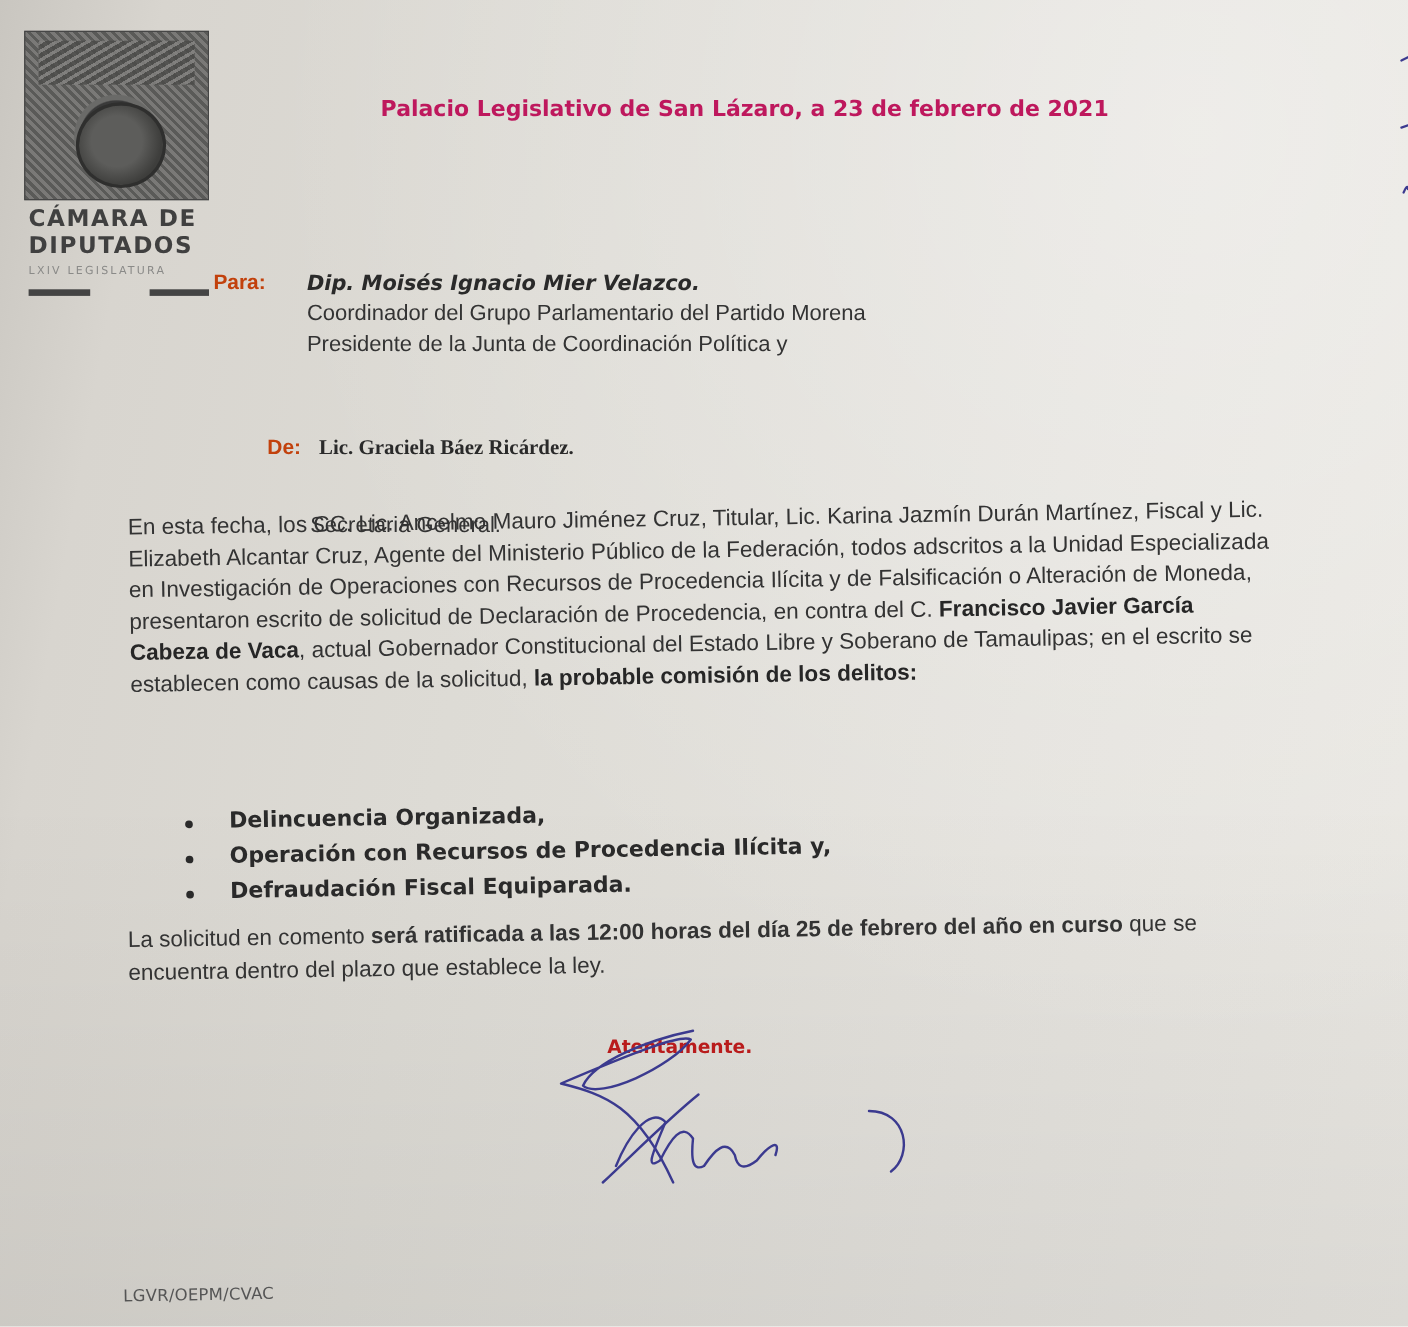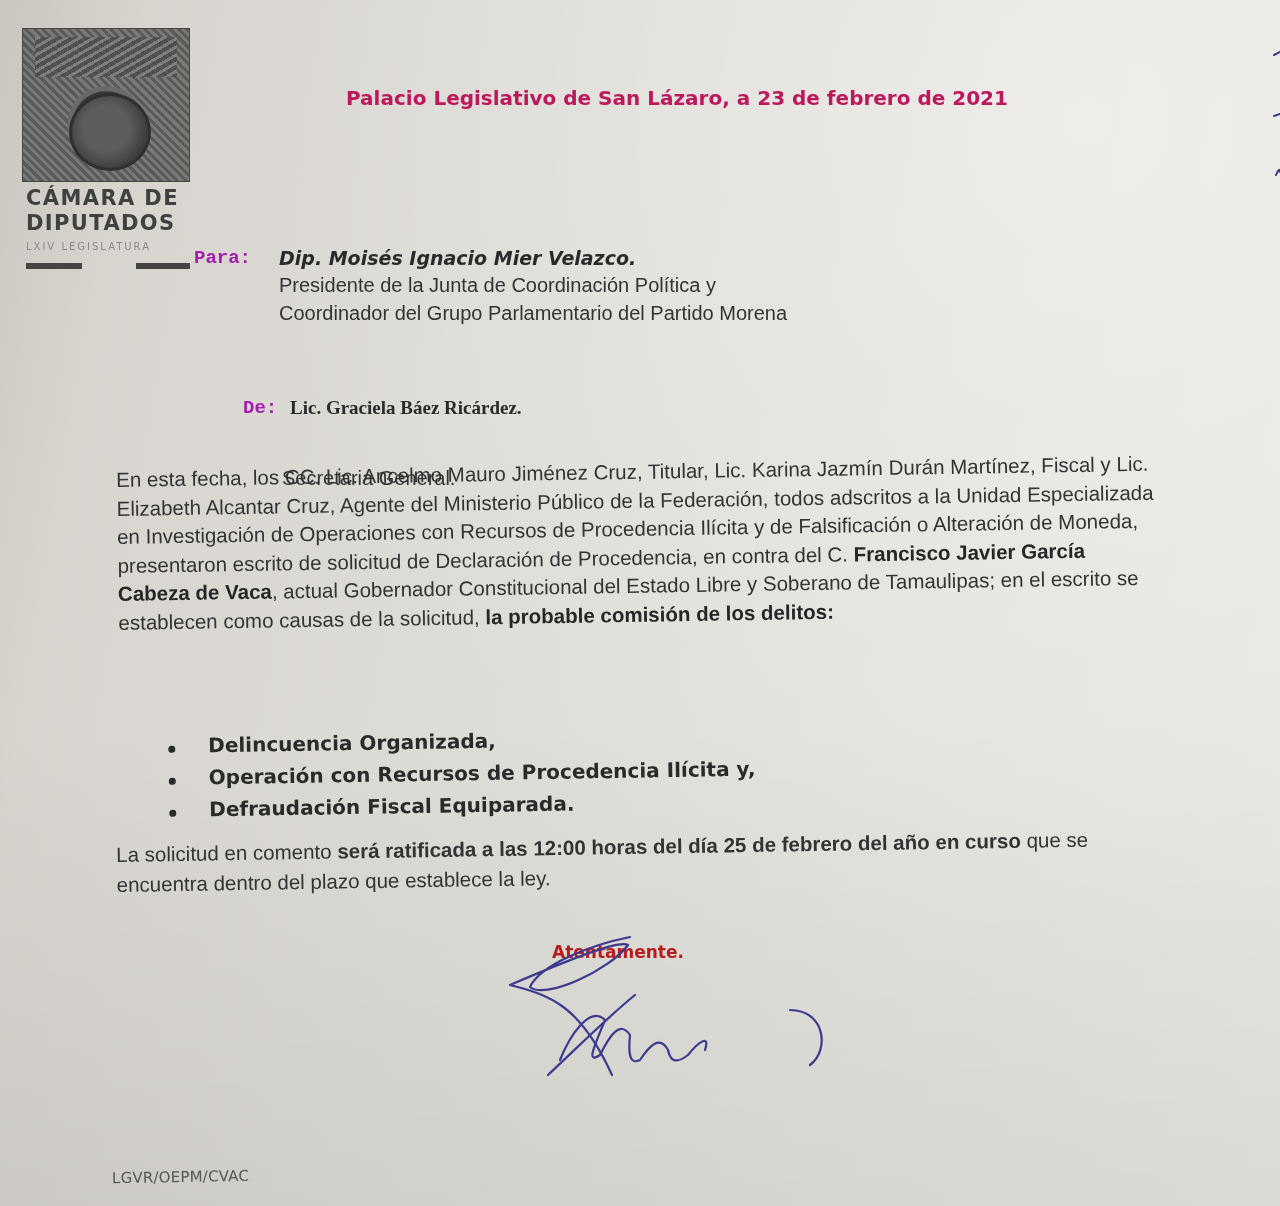--- a/index.html
+++ b/index.html
@@ -66,22 +66,22 @@
 
     .date-line {
       left: 346px; top: 86px;
       font-family: "DejaVu Sans", sans-serif;
       font-size: 20px;
       font-weight: bold;
       color: #be185d;
     }
 
     .label {
-      font-family: Liberation Mono, monospace;
-      font-weight: bold; font-size: 19px; color: #a21caf;
+      font-family: Liberation Sans, sans-serif;
+      font-weight: bold; font-size: 19px; color: #c2410c;
     }
     .name {
       font-family: "DejaVu Sans", sans-serif;
       font-weight: bold; font-size: 19px; color: #2a2a2a;
     }
     .role {
       font-family: "Liberation Sans", sans-serif;
       font-size: 20px; color: #333; line-height: 28px;
     }
 
@@ -152,22 +152,22 @@
 </div>
 <div class="abs logo-sub">LXIV LEGISLATURA</div>
 <div class="abs logo-bar" style="left:26px; width:56px;"></div>
 <div class="abs logo-bar" style="left:136px; width:54px;"></div>
 
 <div class="abs date-line">Palacio Legislativo de San Lázaro, a 23 de febrero de 2021</div>
 
 <div class="abs label" style="left:194px; top:247px;">Para:</div>
 <div class="abs name" style="left:279px; top:247px;font-style:italic;">Dip. Moisés Ignacio Mier Velazco.</div>
 <div class="abs role" style="left:279px; top:271px;">
+  <div>Coordinador del Grupo Parlamentario del Partido Morena</div>
   <div>Presidente de la Junta de Coordinación Política y</div>
-  <div>Coordinador del Grupo Parlamentario del Partido Morena</div>
 </div>
 
 <div class="abs label" style="left:199px; top:397px;margin-left:44px;">De:</div>
 <div class="abs name" style="left:290px; top:397px;font-family:Liberation Serif, serif;">Lic. Graciela Báez Ricárdez.</div>
 <div class="abs role" style="left:282px; top:424px;margin-top:40px;">Secretaria General.</div>
 
 <div class="abs body-text"><span>En esta fecha, los CC. Lic. Ancelmo Mauro Jiménez Cruz, Titular, Lic. Karina Jazmín Durán Martínez,  Fiscal y Lic. Elizabeth Alcantar Cruz, Agente del Ministerio Público de la Federación, todos adscritos a  la Unidad Especializada en Investigación de Operaciones con Recursos de Procedencia Ilícita y de Falsificación o Alteración de Moneda,   presentaron escrito de solicitud de Declaración de Procedencia, en contra del C. </span><b>Francisco Javier García Cabeza de Vaca</b><span>, actual Gobernador Constitucional del Estado Libre y Soberano de Tamaulipas; en el escrito se establecen como causas de la solicitud, </span><b>la probable comisión de los delitos:</b></div>
 
 <ul class="abs crimes">
   <li>Delincuencia Organizada,</li>

